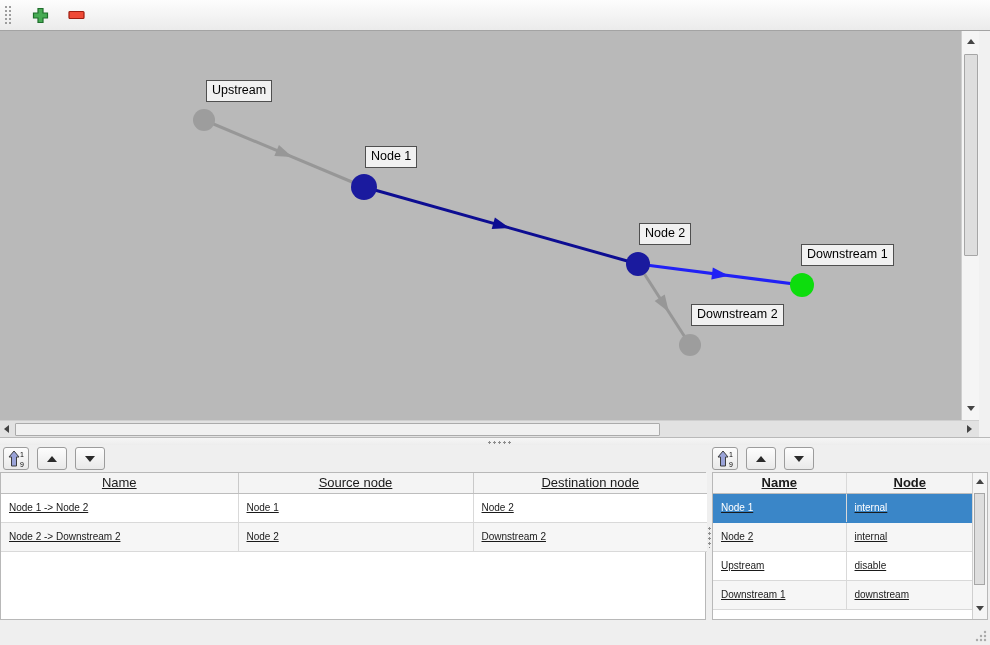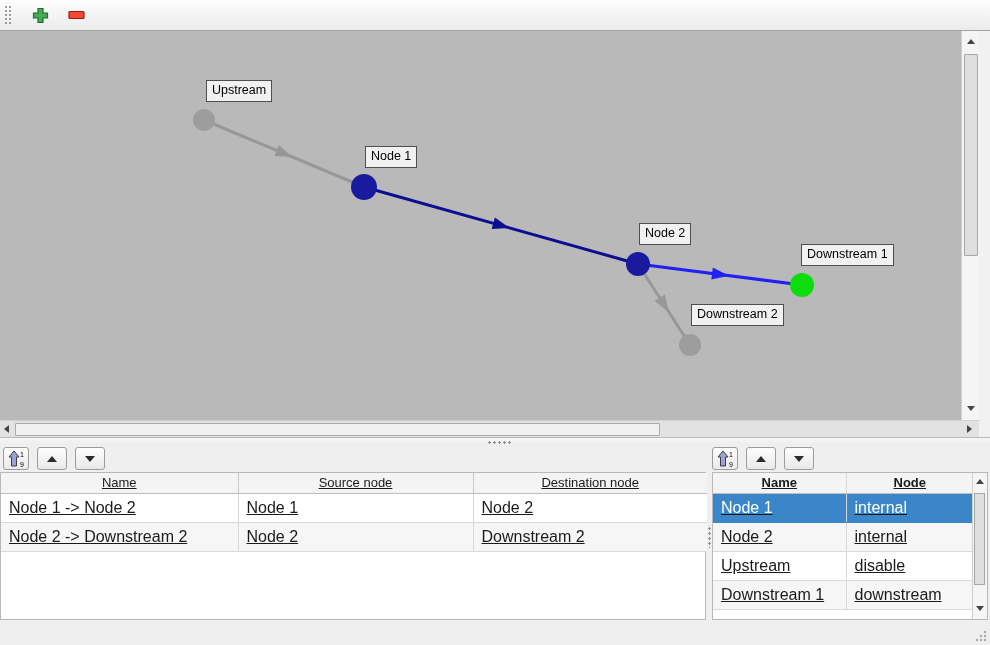--- a/index.html
+++ b/index.html
@@ -68,21 +68,21 @@
   .btri-down { width:0;height:0;border-left:5px solid transparent;border-right:5px solid transparent;border-top:6px solid #2b2b2b; }
 
   .table-wrap { position:absolute; top:27px; background:#fff; border:1px solid #b8b8b8; }
   .table-wrap.edges { left:0; width:706px; height:148px; }
   .table-wrap.nodes { left:712px; width:276px; height:148px; }
   table { border-collapse:collapse; table-layout:fixed; width:100%;text-decoration:underline; }
   .table-wrap.nodes table { width:260px; }
   th { height:20px; background:#f4f4f4; font-weight:normal; font-size:13px; color:#1a1a1a;
     border-right:1px solid #c9c9c9; border-bottom:1px solid #bdbdbd; overflow:hidden; white-space:nowrap; }
   .table-wrap.nodes th { font-weight:bold; }
-  td { height:29px; padding:0 8px; font-size:16px;
+  td { height:29px; padding:0 8px; font-size:10px;
     border-right:1px solid #d9d9d9; border-bottom:1px solid #d9d9d9;
     background:#fff; overflow:hidden; white-space:nowrap; }
   tbody tr:nth-child(even) td { background:#f6f6f6; }
   tbody tr.selected td { background:var(--sel-color,#3a86c8); color:#fff; border-bottom-color:var(--sel-color,#3a86c8); }
   th:last-child, td:last-child { border-right:none; }
   .table-wrap.nodes td:nth-child(1), .table-wrap.nodes th:nth-child(1) { border-right:1px solid #d9d9d9; }
 
   .v-splitter { position:absolute; left:706px; top:27px; width:6px; height:148px; }
   .v-splitter .dots { position:absolute; left:2px; top:54px; width:3px; height:22px;
     background-image:radial-gradient(circle,#8d8d8d 1px,transparent 1.1px); background-size:3px 5px; }

